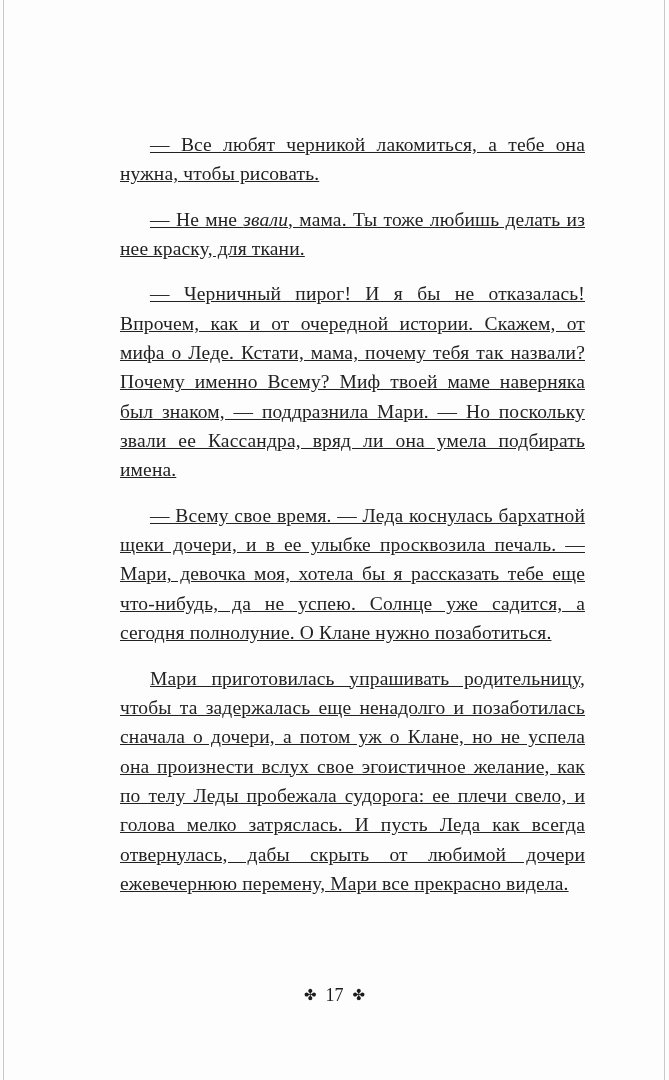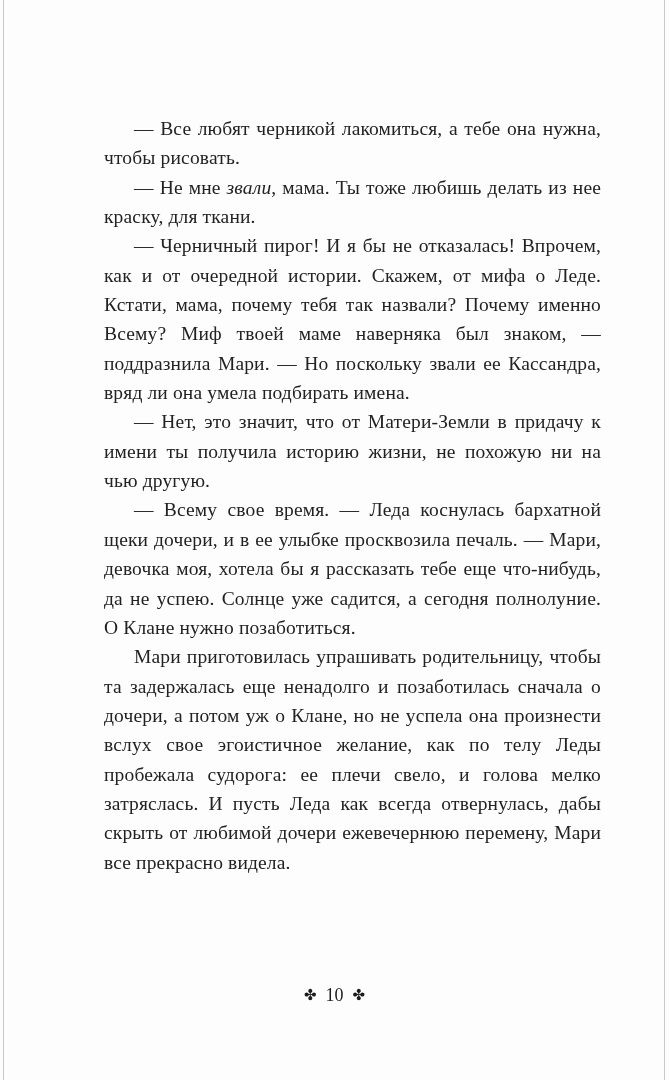--- a/index.html
+++ b/index.html
@@ -36,23 +36,24 @@
     top: 114px;
     width: 497px;
     font-size: 19.5px;
     line-height: 29.35px;
     text-align: justify;
     letter-spacing: 0.15px;
     hyphens: auto;
     -webkit-hyphens: auto;
   }
   .text-block p {
-    margin: 0;
+    margin: 16px;
     padding: 0;
     text-indent: 30px;
+    text-decoration: underline;
   }
   .italic {
     font-style: italic;
   }
 
   .page-footer {
     position: absolute;
     left: 0;
     right: 0;
     top: 986px;
@@ -76,23 +77,22 @@
 <body>
 
 <div class="page">
   <div class="edge edge-left"></div>
   <div class="edge edge-right"></div>
 
   <main class="text-block" id="text-block">
       <p><span>— Все любят черникой лакомиться, а тебе она нужна, чтобы рисовать.</span></p>
       <p><span>— Не мне </span><span class="italic">звали</span><span>, мама. Ты тоже любишь делать из нее краску, для ткани.</span></p>
       <p><span>— Черничный пирог! И я бы не отказалась! Впрочем, как и от очередной истории. Скажем, от мифа о Леде. Кстати, мама, почему тебя так назвали? Почему именно Всему? Миф твоей маме наверняка был знаком, — поддразнила Мари. — Но поскольку звали ее Кассандра, вряд ли она умела подбирать имена.</span></p>
-      <p><span>— Нет, это значит, что от Матери-Земли в придачу к имени ты получила историю жизни, не похожую ни на чью другую.</span></p>
       <p><span>— Всему свое время. — Леда коснулась бархатной щеки дочери, и в ее улыбке просквозила печаль. — Мари, девочка моя, хотела бы я рассказать тебе еще что-нибудь, да не успею. Солнце уже садится, а сегодня полнолуние. О Клане нужно позаботиться.</span></p>
       <p><span>Мари приготовилась упрашивать родительницу, чтобы та задержалась еще ненадолго и позаботилась сначала о дочери, а потом уж о Клане, но не успела она произнести вслух свое эгоистичное желание, как по телу Леды пробежала судорога: ее плечи свело, и голова мелко затряслась. И пусть Леда как всегда отвернулась, дабы скрыть от любимой дочери ежевечернюю перемену, Мари все прекрасно видела.</span></p>
     </main>
 
   <footer class="page-footer">
     <span class="ornament">✤</span>
-    <span class="page-number">10</span>
+    <span class="page-number">17</span>
     <span class="ornament">✤</span>
   </footer>
 </div>
 
 </body></html>

